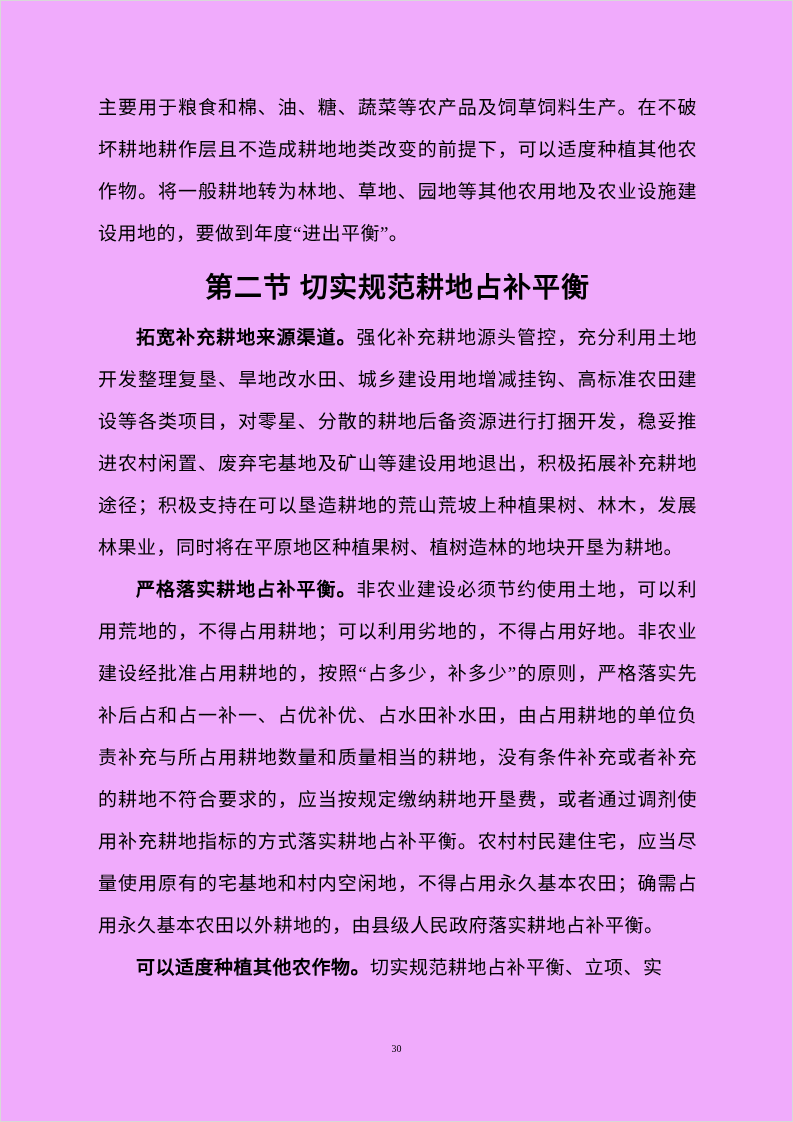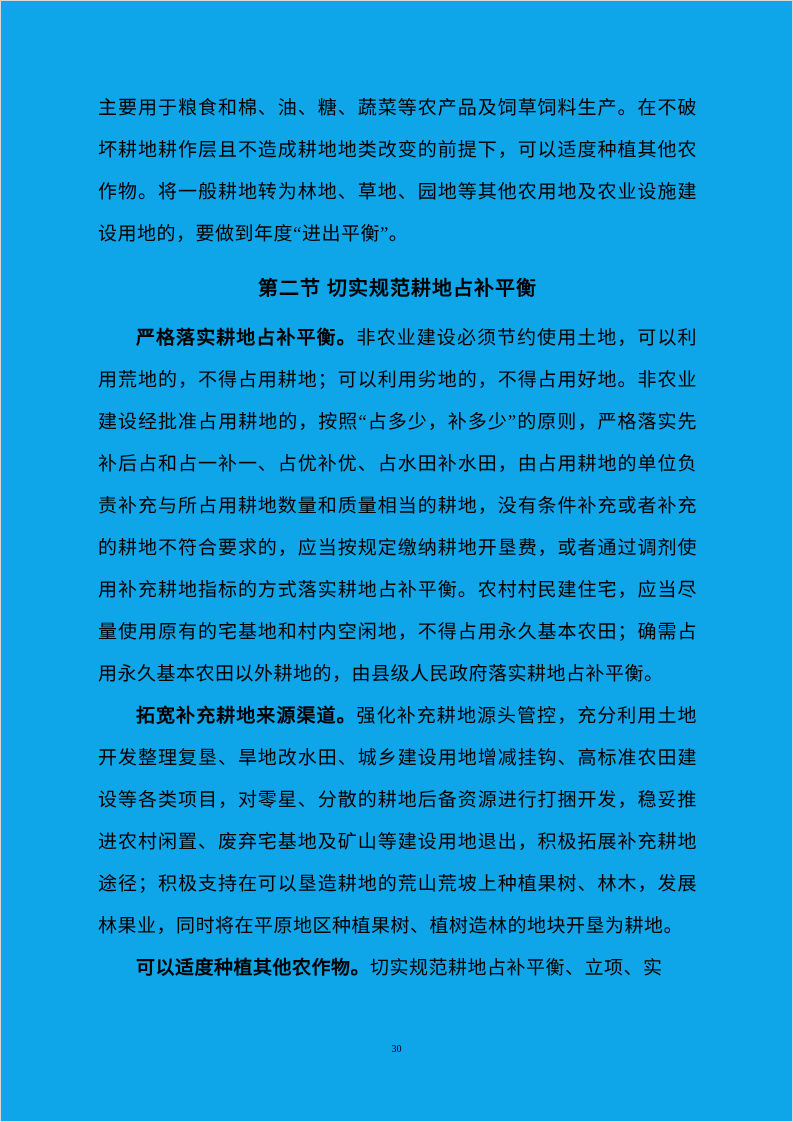--- a/index.html
+++ b/index.html
@@ -5,21 +5,21 @@
   * { box-sizing: border-box; }
   html, body {
     margin: 0;
     padding: 0;
     background: #ffffff;
   }
   .page {
     position: relative;
     width: 793px;
     height: 1122px;
-    background: #0ea5e9;
+    background: #f0abfc;
     border: 1px solid #d8d8d8;
     font-family: "Liberation Serif", "DejaVu Serif", serif;
     color: #000000;
     overflow: hidden;
   }
   .content {
     padding: 86px 95px 0 97px;
   }
   .para {
     margin: 0;
@@ -31,21 +31,21 @@
     word-break: break-all;
   }
   .para.no-indent {
     text-indent: 0;
   }
   .lead {
     font-weight: 700;
   }
   .section-title {
     margin: 16px 0 12px 0;
-    font-size: 20px;
+    font-size: 28px;
     font-weight: 700;
     text-align: center;
     letter-spacing: 1px;
     line-height: 34px;
   }
   .page-number {
     position: absolute;
     left: 0;
     right: 0;
     bottom: 64px;
@@ -58,22 +58,22 @@
 </head>
 <body>
 
 <div class="page">
   <div class="content">
 
     <p class="para no-indent">主要用于粮食和棉、油、糖、蔬菜等农产品及饲草饲料生产。在不破坏耕地耕作层且不造成耕地地类改变的前提下，可以适度种植其他农作物。将一般耕地转为林地、草地、园地等其他农用地及农业设施建设用地的，要做到年度“进出平衡”。</p>
 
     <h2 class="section-title">第二节 切实规范耕地占补平衡</h2>
 
+    <p class="para"><span class="lead">拓宽补充耕地来源渠道。</span><span>强化补充耕地源头管控，充分利用土地开发整理复垦、旱地改水田、城乡建设用地增减挂钩、高标准农田建设等各类项目，对零星、分散的耕地后备资源进行打捆开发，稳妥推进农村闲置、废弃宅基地及矿山等建设用地退出，积极拓展补充耕地途径；积极支持在可以垦造耕地的荒山荒坡上种植果树、林木，发展林果业，同时将在平原地区种植果树、植树造林的地块开垦为耕地。</span></p>
+
     <p class="para"><span class="lead">严格落实耕地占补平衡。</span><span>非农业建设必须节约使用土地，可以利用荒地的，不得占用耕地；可以利用劣地的，不得占用好地。非农业建设经批准占用耕地的，按照“占多少，补多少”的原则，严格落实先补后占和占一补一、占优补优、占水田补水田，由占用耕地的单位负责补充与所占用耕地数量和质量相当的耕地，没有条件补充或者补充的耕地不符合要求的，应当按规定缴纳耕地开垦费，或者通过调剂使用补充耕地指标的方式落实耕地占补平衡。农村村民建住宅，应当尽量使用原有的宅基地和村内空闲地，不得占用永久基本农田；确需占用永久基本农田以外耕地的，由县级人民政府落实耕地占补平衡。</span></p>
-
-    <p class="para"><span class="lead">拓宽补充耕地来源渠道。</span><span>强化补充耕地源头管控，充分利用土地开发整理复垦、旱地改水田、城乡建设用地增减挂钩、高标准农田建设等各类项目，对零星、分散的耕地后备资源进行打捆开发，稳妥推进农村闲置、废弃宅基地及矿山等建设用地退出，积极拓展补充耕地途径；积极支持在可以垦造耕地的荒山荒坡上种植果树、林木，发展林果业，同时将在平原地区种植果树、植树造林的地块开垦为耕地。</span></p>
 
     <p class="para"><span class="lead">可以适度种植其他农作物。</span><span>切实规范耕地占补平衡、立项、实</span></p>
 
   </div>
 
   <div class="page-number">30</div>
 </div>
 
 </body></html>

